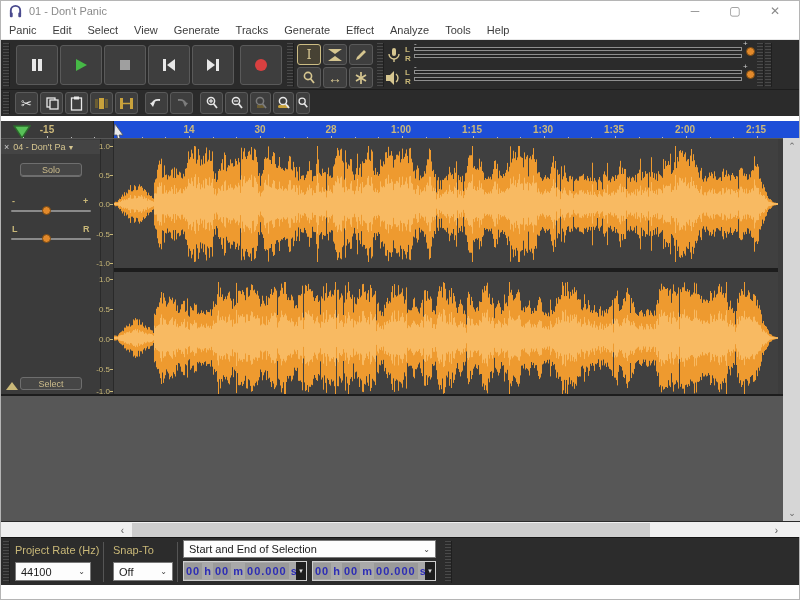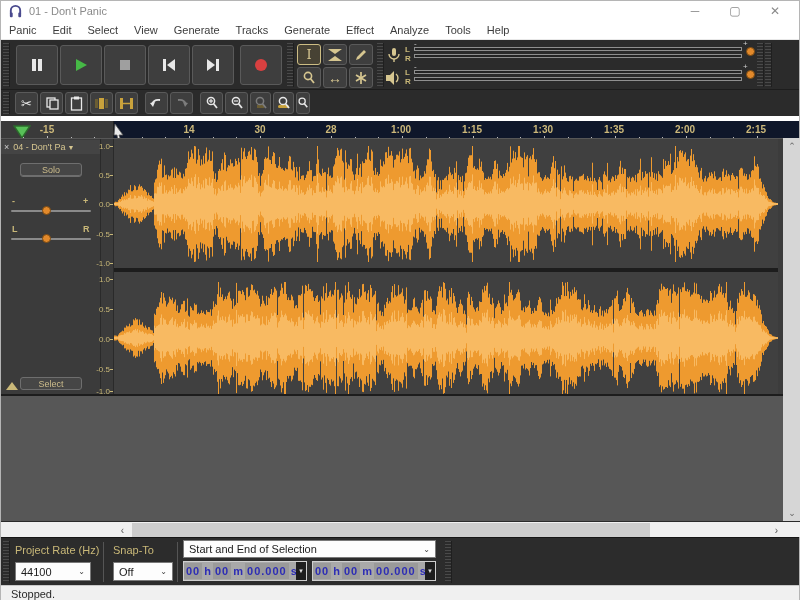--- a/index.html
+++ b/index.html
@@ -32,21 +32,21 @@
   .tbtn.sel { border:1px solid #cdbd84; background:#474234; }
   .sep-line { position:absolute; left:0; width:100%; height:1px; background:#1d1d1d; }
 
   .meter-label { position:absolute; color:#c9b878; font-size:8px; font-weight:bold; line-height:8px; }
   .meter-bar { position:absolute; height:4px; background:#242424; border:1px solid #8f8f8f; }
   .slider-mark { position:absolute; color:#cfcfcf; font-size:8px; line-height:6px; }
   .orange-thumb { position:absolute; width:9px; height:9px; border-radius:50%;
     background:#e2892b; border:1px solid #7a4a12; }
 
   
-  .ruler-row { position:absolute; left:0; top:120px; width:100%; height:22px; background:#0f172a;
+  .ruler-row { position:absolute; left:0; top:120px; width:100%; height:22px; background:#1d4ed8;
     border-bottom:1px solid #1a1a1a; }
   .ruler-left { position:absolute; left:0; top:0; width:113px; height:22px; background:#3a3a3a;
     border-right:1px solid #202020; }
   .tl-label { position:absolute; top:3px; transform:translateX(-50%); color:#ccb87a;
     font-size:10px; font-weight:bold; }
   .tick { position:absolute; bottom:1px; width:1px; background:#bdbdbd; }
 
   
   .main-area { position:absolute; left:0; top:137px; width:782px; height:383px; background:#575757; }
   .track { position:absolute; left:0; top:1px; width:782px; height:257px; background:#3c3c3c;
@@ -621,16 +621,13 @@
         <span class="tseg">00</span>
         <span class="tsep">m</span>
         <span class="tseg">00.000</span>
         <span class="tsep">s</span>
         <div class="tf-drop">▼</div>
     </div>
     <div class="grip" style="left:444px;top:3px;height:42px;"></div>
 
   </div>
 
-  <div class="statusbar">
-    <span class="status-text">Stopped.</span>
-  </div>
 </div>
 
 </body></html>

